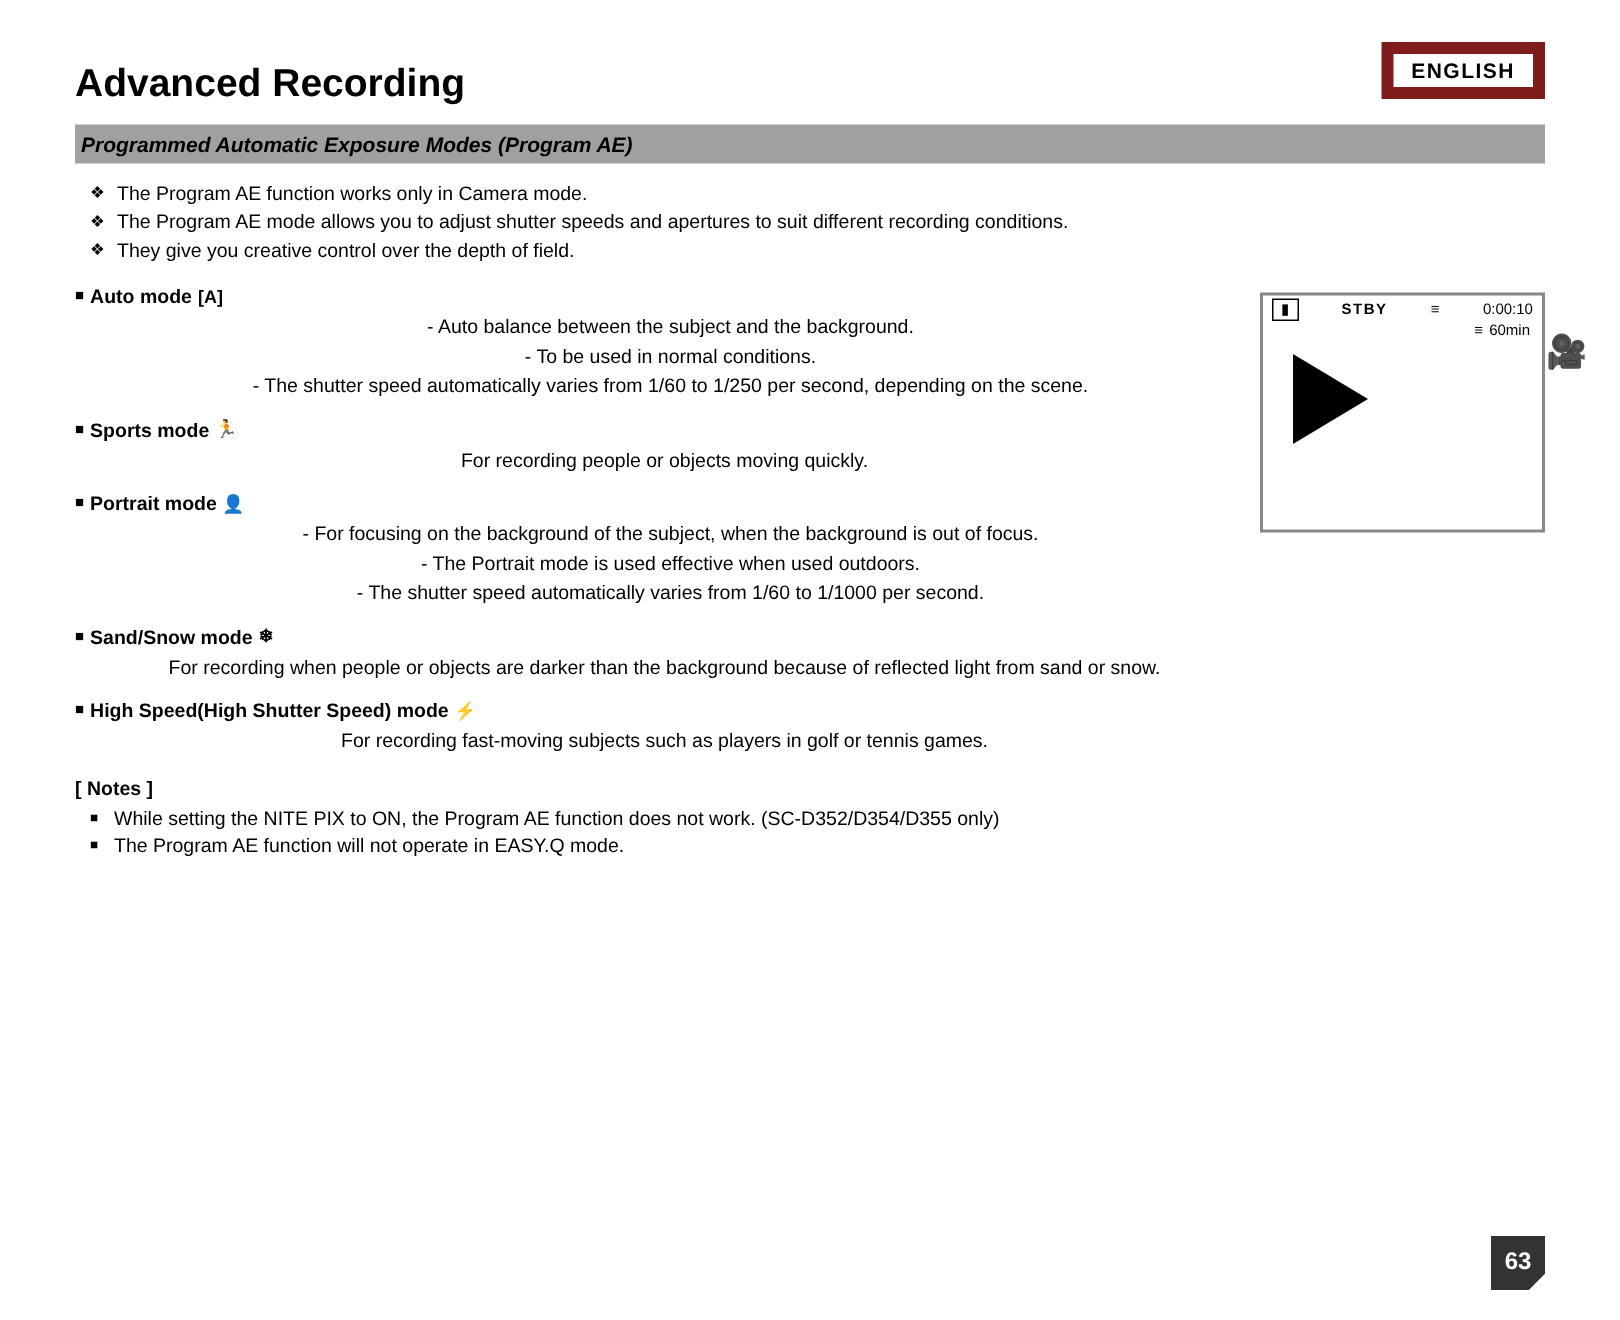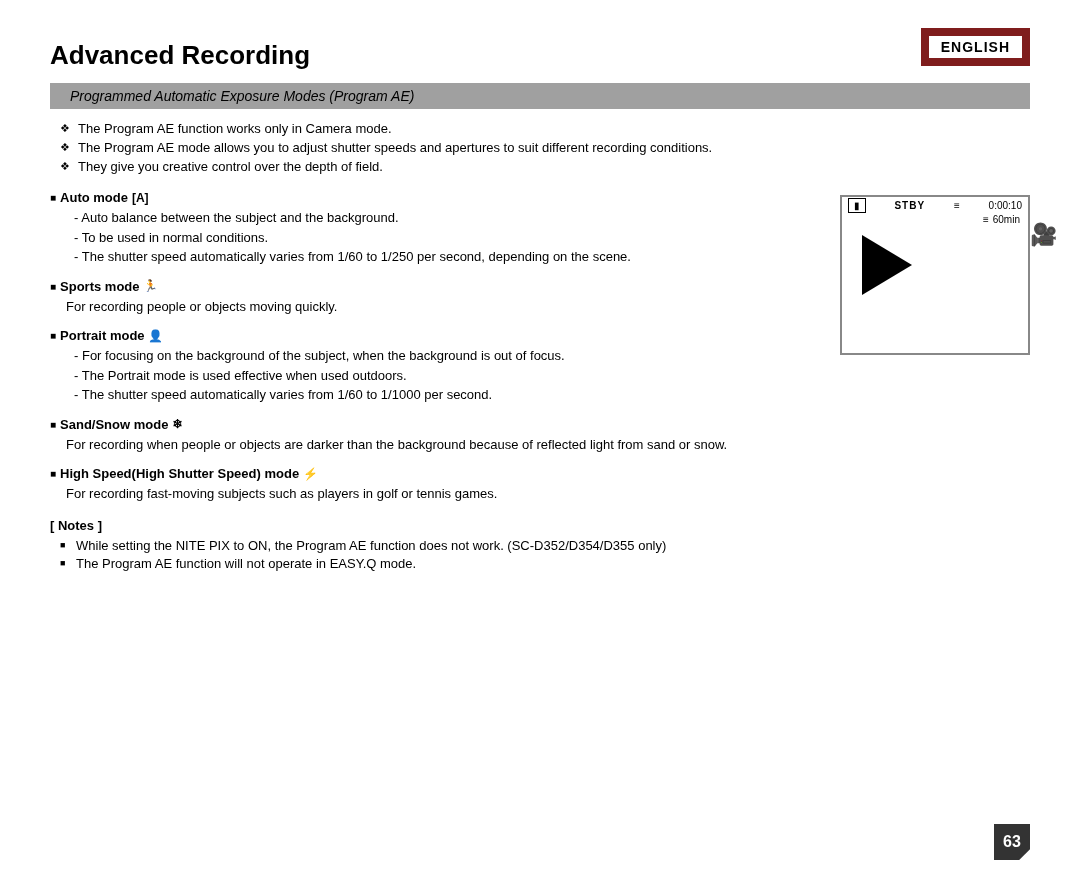--- a/index.html
+++ b/index.html
@@ -37,23 +37,23 @@
     .page-title {
       font-size: 26px;
       font-weight: bold;
       margin-top: 10px;
       margin-bottom: 12px;
     }
 
     
     .section-header {
       background: #a0a0a0;
-      padding: 5px 20px;
+      padding: 5px 4px;
       font-style: italic;
-      font-weight: normal;
+      font-weight: bold;
       font-size: 14px;
       margin-bottom: 12px;
     }
 
     
     .intro-list {
       list-style: none;
       margin-bottom: 16px;
       padding-left: 10px;
     }
@@ -135,20 +135,21 @@
     }
 
     .mode-icon {
       font-size: 12px;
     }
 
     .mode-desc {
       padding-left: 16px;
       font-size: 13px;
       line-height: 1.5;
+      text-align: center;
     }
 
     .mode-desc .sub-item {
       padding-left: 8px;
     }
 
     .mode-desc .sub-item::before {
       content: '- ';
     }
 

